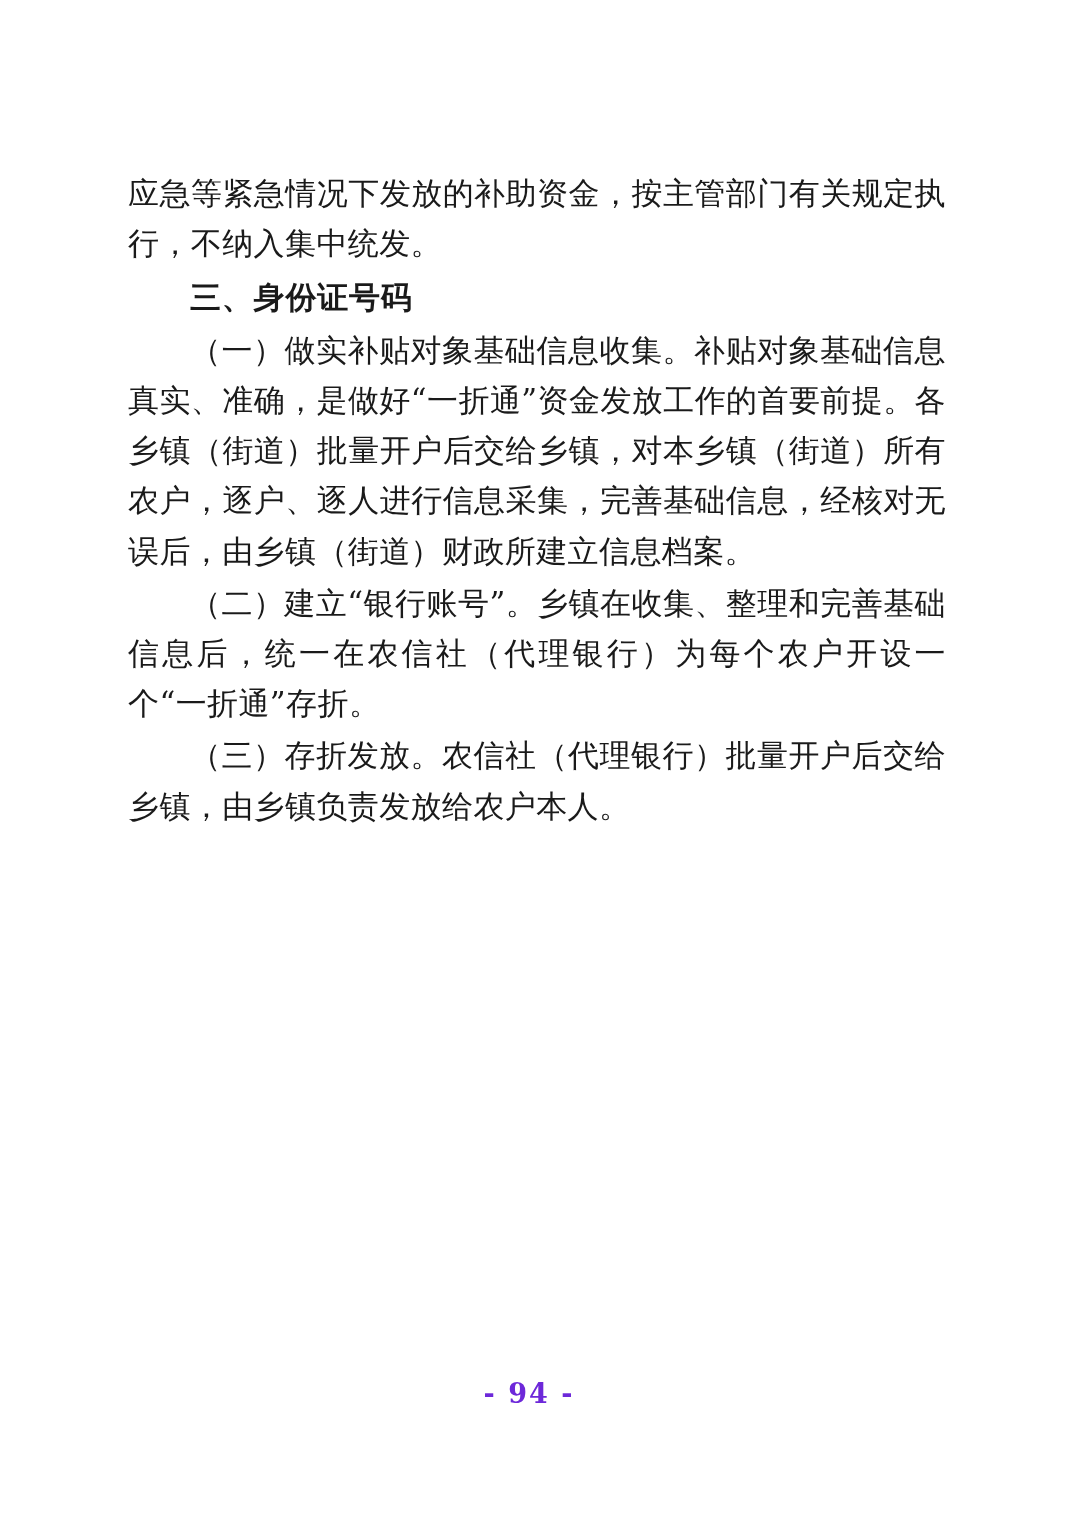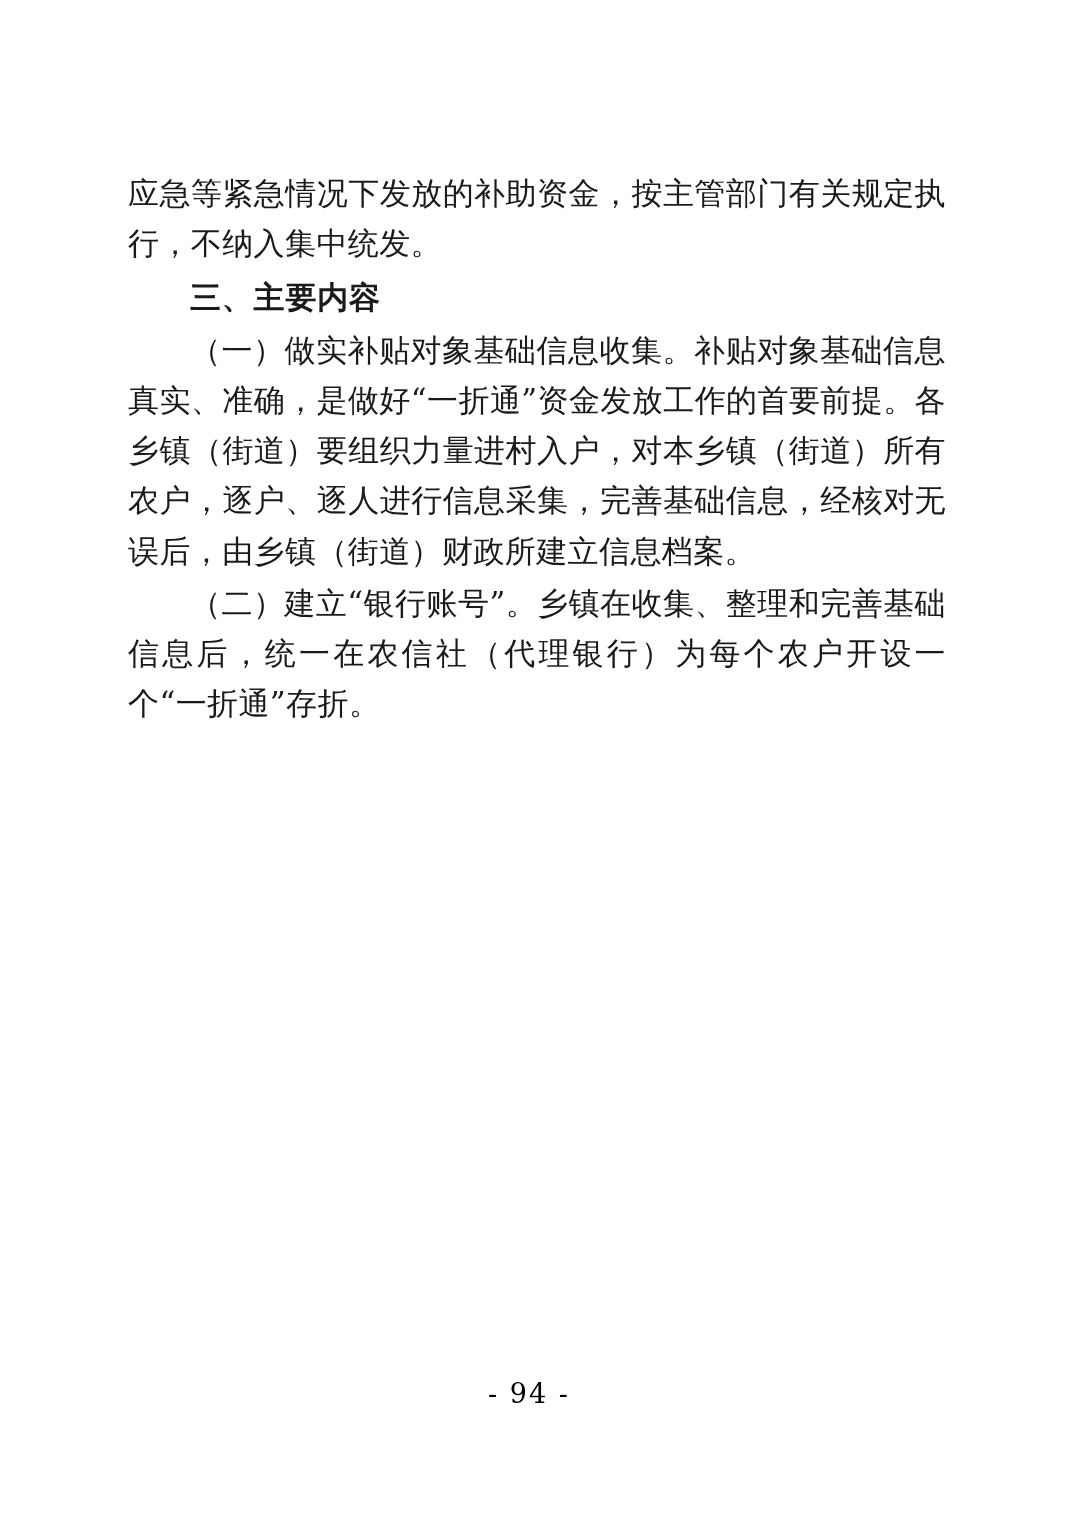--- a/index.html
+++ b/index.html
@@ -47,27 +47,29 @@
     font-family: "DejaVu Sans", "Liberation Sans", sans-serif;
   }
   .pagenum {
     position: absolute;
     left: 0;
     right: 16px;
     top: 1378px;
     text-align: center;
     font-size: 27px;
     letter-spacing: 2px;
-    color: #000000;
+    color: #6d28d9;
+    font-weight: bold;
   }
 </style>
 </head>
 <body>
 
 <div class="page">
   <div class="content">
     <p class="para">应急等紧急情况下发放的补助资金，按主管部门有关规定执行，不纳入集中统发。</p>
-    <p class="heading">三、主要内容</p>
-    <p class="para indent">（一）做实补贴对象基础信息收集。补贴对象基础信息真实、准确，是做好“一折通”资金发放工作的首要前提。各乡镇（街道）要组织力量进村入户，对本乡镇（街道）所有农户，逐户、逐人进行信息采集，完善基础信息，经核对无误后，由乡镇（街道）财政所建立信息档案。</p>
+    <p class="heading">三、身份证号码</p>
+    <p class="para indent">（一）做实补贴对象基础信息收集。补贴对象基础信息真实、准确，是做好“一折通”资金发放工作的首要前提。各乡镇（街道）批量开户后交给乡镇，对本乡镇（街道）所有农户，逐户、逐人进行信息采集，完善基础信息，经核对无误后，由乡镇（街道）财政所建立信息档案。</p>
     <p class="para indent">（二）建立“银行账号”。乡镇在收集、整理和完善基础信息后，统一在农信社（代理银行）为每个农户开设一个“一折通”存折。</p>
+    <p class="para indent">（三）存折发放。农信社（代理银行）批量开户后交给乡镇，由乡镇负责发放给农户本人。</p>
   </div>
   <div class="pagenum">- 94 -</div>
 </div>
 
 </body></html>

